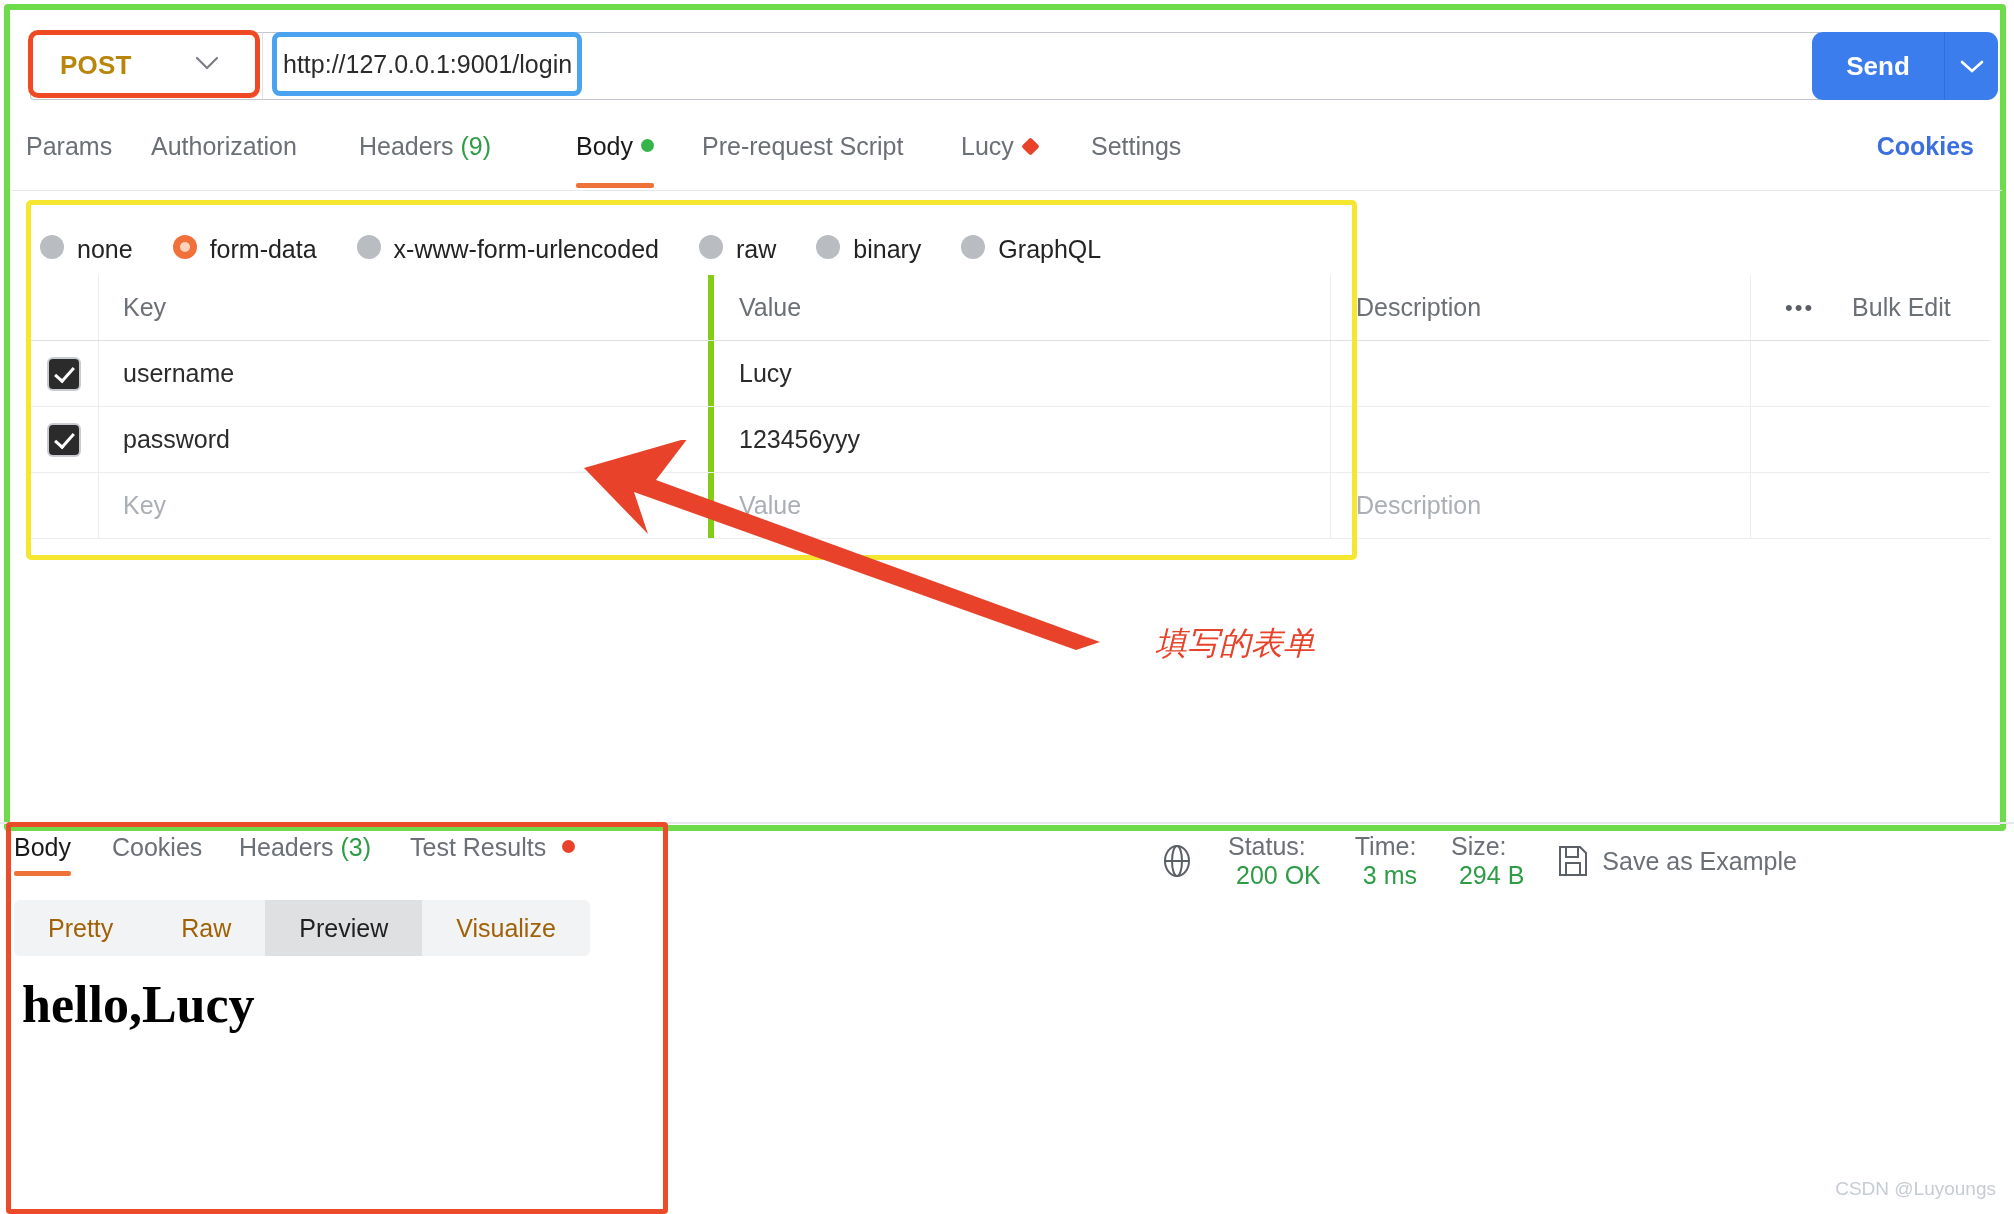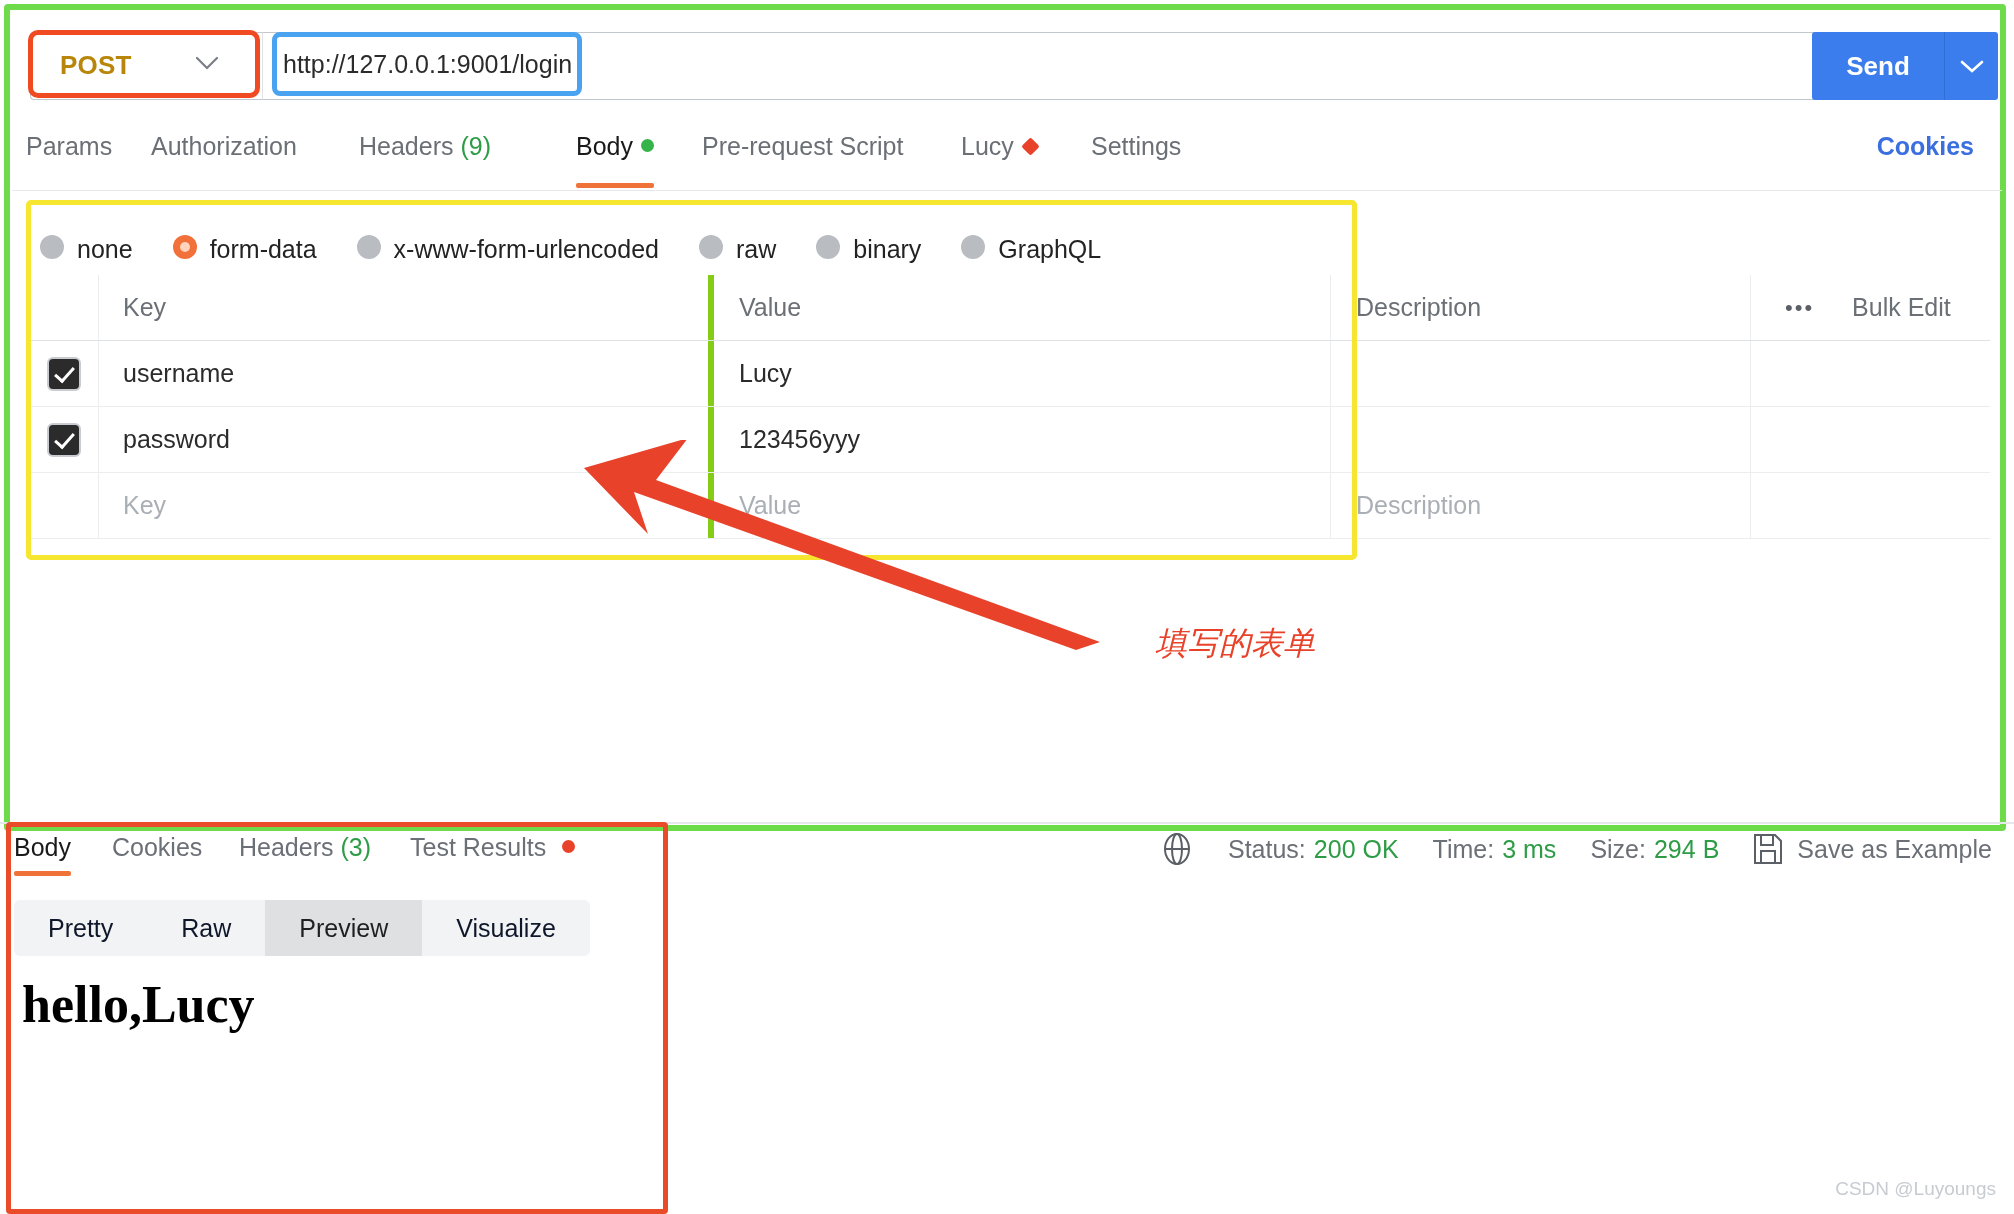--- a/index.html
+++ b/index.html
@@ -88,21 +88,21 @@
     position: absolute;
     left: 283px; top: 50px;
     font-size: 25px;
     color: #2b2b2b;
   }
   .send-group {
     position: absolute;
     left: 1812px; top: 32px;
     width: 186px; height: 68px;
     display: flex;
-    border-radius: 3px;
+    border-radius: 11px;
     overflow: hidden;
   }
   .send-btn {
     background: #3b7ded;
     color: #fff;
     font-size: 26px;
     font-weight: bold;
     width: 132px;
     display: flex; align-items: center; justify-content: center;
     border-right: 1px solid #2f6ed4;
@@ -360,38 +360,38 @@
   .meta-row {
     position: absolute;
     left: 1160px; top: 832px;
     display: flex;
     align-items: center;
     font-size: 25px;
     color: #6b6f76;
     white-space: nowrap;
   }
   .meta-row .val { color: #2e9c46; margin-left: 8px; }
-  .meta-item { margin-right: 34px; display: flex; align-items: flex-end; }
+  .meta-item { margin-right: 34px; display: flex; align-items: flex-start; flex-direction: column; }
   .globe-icon { margin-right: 34px; display:flex; align-items:center; }
   .save-icon { margin-right: 14px; display:flex; align-items:center; }
 
   
   .seg {
     position: absolute;
     left: 14px; top: 900px;
     height: 56px;
     background: #f2f3f4;
     border-radius: 6px;
     display: flex;
     overflow: hidden;
   }
   .seg-btn {
     display: flex; align-items: center; justify-content: center;
     font-size: 25px;
-    color: #0f172a;
+    color: #a16207;
     padding: 0 34px;
     height: 100%;
   }
   .seg-btn.active {
     background: #dfe0e2;
     color: #1f1f1f;
   }
 
   
   .preview {

